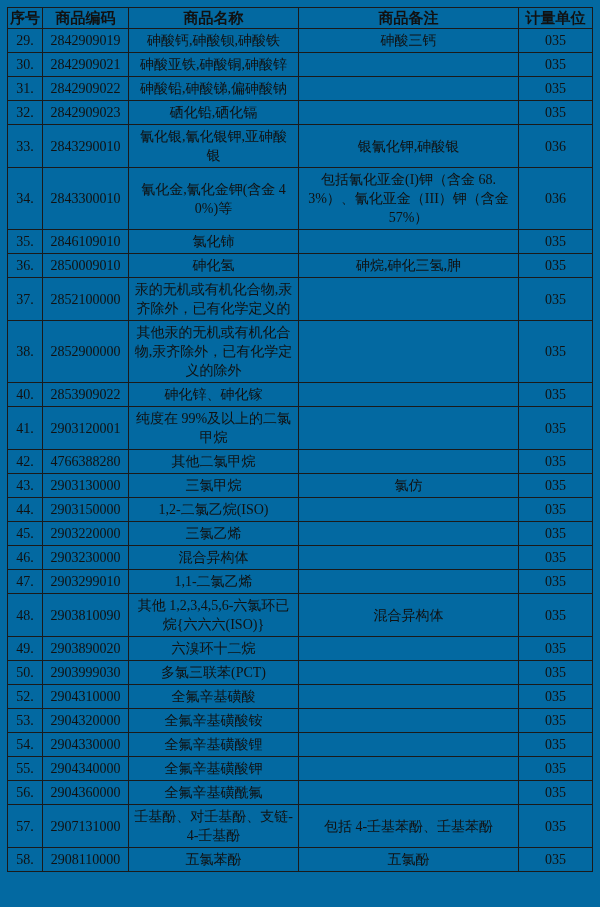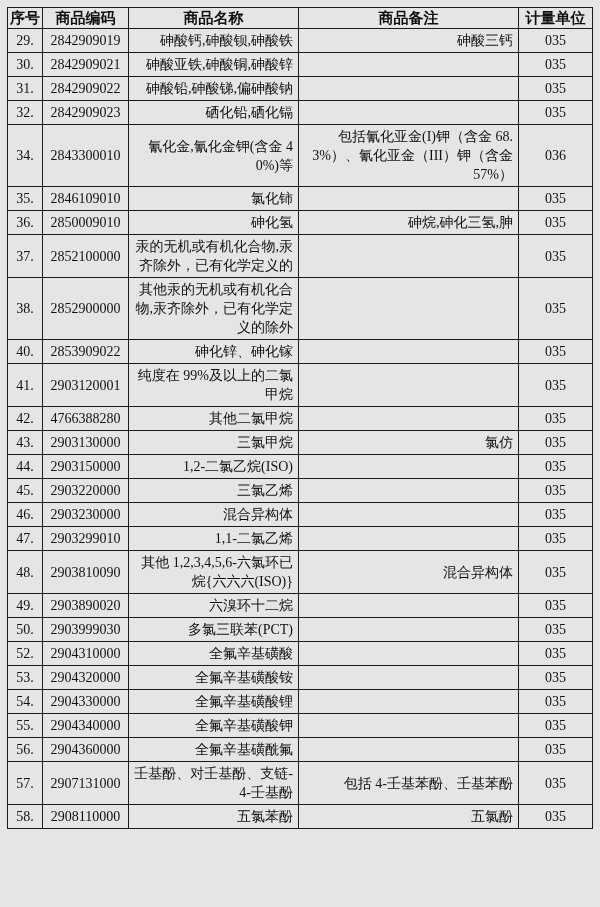--- a/index.html
+++ b/index.html
@@ -1,20 +1,20 @@
 <!DOCTYPE html>
 <html><head>
 <meta charset="utf-8">
 <style>
   html,body{margin:0;padding:0;background:#fff;}
   .page{
     position:relative;
     width:600px;
     height:907px;
-    background:#e5e5e5;
+    background:#0369a1;
     font-family:"Liberation Serif","DejaVu Serif",serif;
     color:#111;
     overflow:hidden;
   }
   table.commodity{
     position:absolute;
     left:7px;
     top:7px;
     width:585px;
     border-collapse:collapse;
@@ -40,21 +40,21 @@
     font-size:15px;
     line-height:18px;
     padding:1px 2px;
   }
   td.c-no, td.c-code, td.c-unit{
     text-align:center;
     padding-left:1px;
     padding-right:1px;
   }
   td.c-name, td.c-remark{
-    text-align:right;
+    text-align:center;
   }
 </style>
 </head>
 <body>
 
 <div class="page">
   <table class="commodity">
     <colgroup>
       <col class="c1">
         <col class="c2">
@@ -94,20 +94,27 @@
     <td class="c-unit">035</td>
   </tr>
         <tr>
     <td class="c-no">32.</td>
     <td class="c-code">2842909023</td>
     <td class="c-name">硒化铅,硒化镉</td>
     <td class="c-remark"></td>
     <td class="c-unit">035</td>
   </tr>
         <tr>
+    <td class="c-no">33.</td>
+    <td class="c-code">2843290010</td>
+    <td class="c-name">氰化银,氰化银钾,亚砷酸银</td>
+    <td class="c-remark">银氰化钾,砷酸银</td>
+    <td class="c-unit">036</td>
+  </tr>
+        <tr>
     <td class="c-no">34.</td>
     <td class="c-code">2843300010</td>
     <td class="c-name">氰化金,氰化金钾(含金 40%)等</td>
     <td class="c-remark">包括氰化亚金(I)钾（含金 68.3%）、氰化亚金（III）钾（含金 57%）</td>
     <td class="c-unit">036</td>
   </tr>
         <tr>
     <td class="c-no">35.</td>
     <td class="c-code">2846109010</td>
     <td class="c-name">氯化铈</td>

